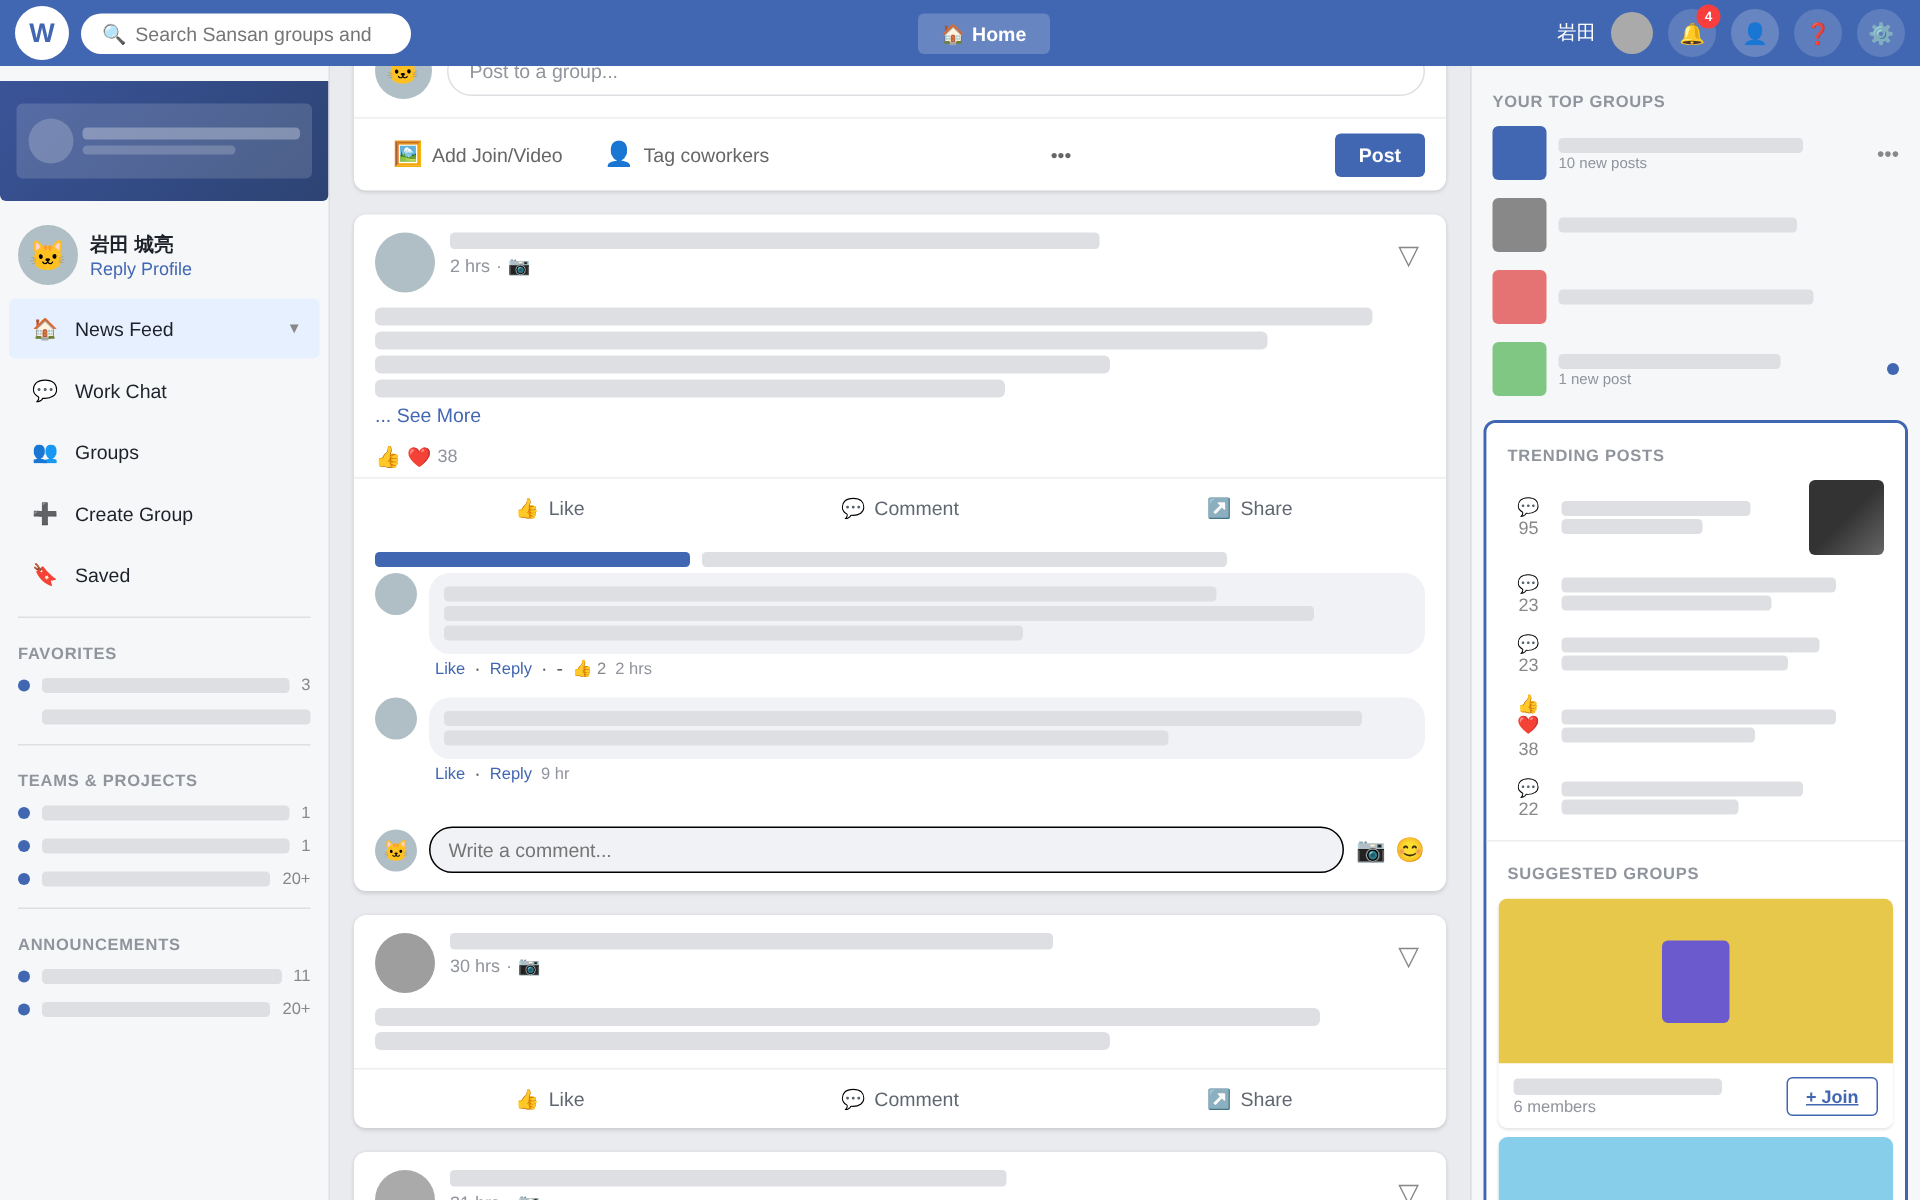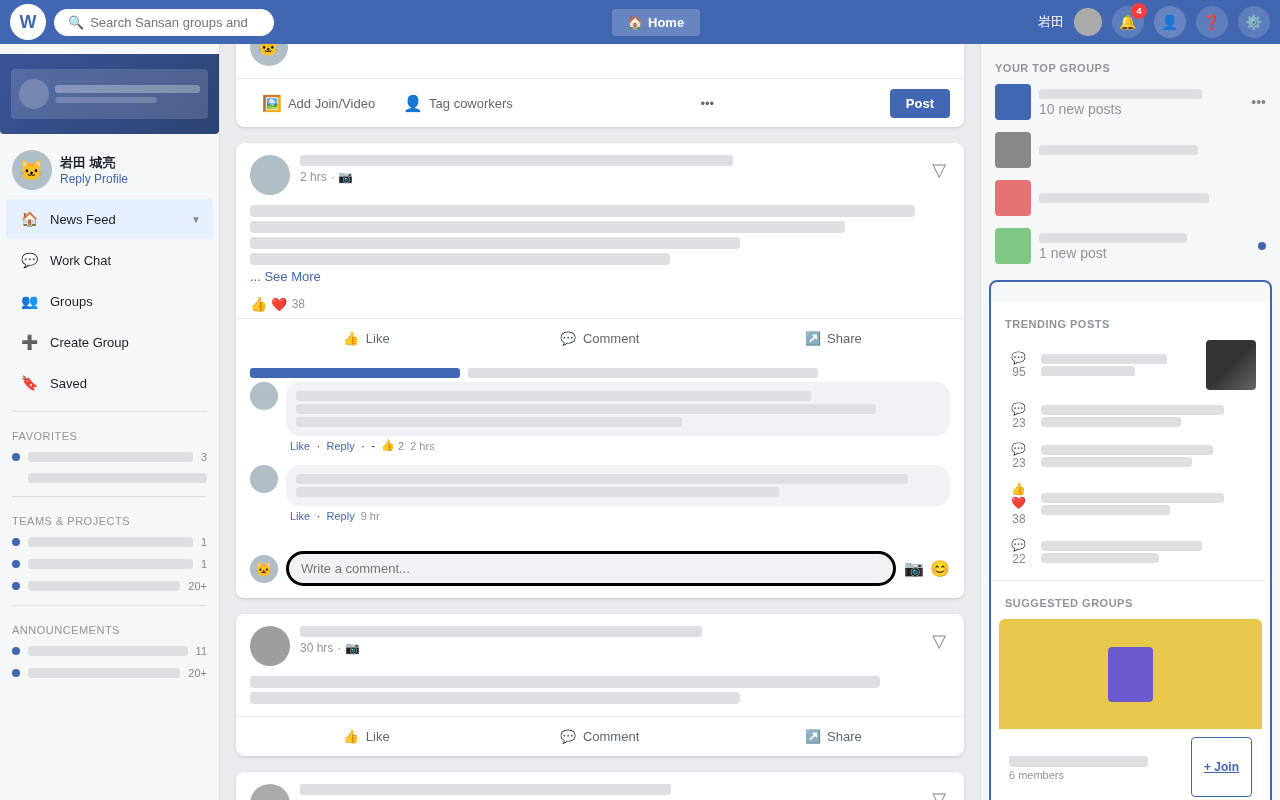--- a/index.html
+++ b/index.html
@@ -76,21 +76,21 @@
 
     .sidebar-nav-item {
       display: flex; align-items: center; gap: 8px;
       padding: 8px 12px; cursor: pointer; border-radius: 4px; margin: 1px 6px;
     }
     .sidebar-nav-item.active { background: #e7f0ff; }
     .sidebar-nav-icon { width: 24px; height: 24px; display: flex; align-items: center; justify-content: center; font-size: 14px; }
     .sidebar-nav-label { font-size: 13px; font-weight: 500; flex: 1; }
     .sidebar-nav-arrow { font-size: 10px; color: #888; }
 
-    .sidebar-section { padding: 10px 12px 4px; font-size: 11px; font-weight: normal; color: #90949c; text-transform: uppercase; letter-spacing: 0.5px; }
+    .sidebar-section { padding: 10px 12px 4px; font-size: 11px; font-weight: bold; color: #90949c; text-transform: uppercase; letter-spacing: 0.5px; }
 
     .sidebar-fav-item {
       display: flex; align-items: center; gap: 8px;
       padding: 5px 12px; cursor: pointer;
     }
     .sidebar-fav-dot { width: 8px; height: 8px; border-radius: 50%; background: #4267b2; flex-shrink: 0; }
     .sidebar-fav-count { font-size: 11px; color: #888; }
 
     .sidebar-divider { height: 1px; background: #dddfe2; margin: 8px 12px; }
 
@@ -175,21 +175,21 @@
     .comment-avatar { width: 28px; height: 28px; border-radius: 50%; flex-shrink: 0; }
     .comment-bubble { background: #f0f2f5; border-radius: 14px; padding: 6px 10px; flex: 1; }
     .comment-blurred { height: 10px; background: #dddfe2; border-radius: 3px; margin: 3px 0; }
     .comment-meta { display: flex; gap: 6px; align-items: center; padding: 2px 4px; }
     .comment-meta-link { color: #4267b2; font-size: 11px; cursor: pointer; }
     .comment-meta-time { color: #90949c; font-size: 11px; }
     .comment-reactions { display: flex; align-items: center; gap: 3px; font-size: 11px; color: #888; }
     .reaction-emoji { font-size: 13px; }
 
     .write-comment { display: flex; gap: 8px; align-items: center; padding: 4px 14px 12px; }
-    .write-comment-input { flex: 1; border: 3px solid #000000; border-radius: 20px; padding: 7px 12px; font-size: 13px; color: #90949c; background: #f0f2f5; }
+    .write-comment-input { flex: 1; border: 1px solid #000000; border-radius: 20px; padding: 7px 12px; font-size: 13px; color: #90949c; background: #f0f2f5; }
     .write-comment-icons { display: flex; gap: 6px; color: #888; font-size: 16px; }
 
     .like-row { display: flex; align-items: center; gap: 4px; padding: 4px 14px 6px; }
     .like-emoji { font-size: 14px; }
     .like-count { font-size: 12px; color: #90949c; }
 
     
     .right-sidebar {
       width: 300px;
       flex-shrink: 0;
@@ -223,29 +223,29 @@
       background: #e8c84a;
       display: flex; align-items: center; justify-content: center;
     }
     .suggested-group-img-dark { width: 45px; height: 55px; background: #6a5acd; border-radius: 4px; }
     .suggested-group-info { display: flex; align-items: center; padding: 8px 10px; gap: 8px; background: #fff; }
     .suggested-group-meta { flex: 1; }
     .suggested-group-name-blurred { height: 11px; background: #dddfe2; border-radius: 3px; margin: 2px 0; width: 80%; }
     .suggested-group-members { font-size: 11px; color: #90949c; }
     .join-btn {
       background: #fff; border: 1px solid #4267b2; color: #4267b2;
-      border-radius: 4px; padding: 22px 12px; font-size: 12px; font-weight: bold; cursor: pointer; text-decoration: underline;
+      border-radius: 4px; padding: 5px 12px; font-size: 12px; font-weight: bold; cursor: pointer; text-decoration: underline;
     }
 
     
     .top-group-item { display: flex; align-items: center; gap: 8px; padding: 6px 14px; cursor: pointer; }
     .top-group-thumb { width: 36px; height: 36px; background: #888; border-radius: 4px; flex-shrink: 0; overflow: hidden; }
     .top-group-info { flex: 1; }
     .top-group-name-blurred { height: 10px; background: #dddfe2; border-radius: 3px; margin: 2px 0; }
-    .top-group-sub { font-size: 14px; color: #90949c; }
+    .top-group-sub { font-size: 10px; color: #90949c; }
     .top-group-more { color: #888; font-size: 14px; }
     .blue-dot { width: 8px; height: 8px; border-radius: 50%; background: #4267b2; }
   </style>
 </head>
 <body>
 
 <nav class="topnav">
   <div class="topnav-logo">W</div>
   <div class="topnav-search">
     <span>🔍</span>
@@ -360,20 +360,21 @@
     <div style="height:10px;background:#dddfe2;border-radius:3px;flex:1;"></div>
     <span class="sidebar-fav-count">20+</span>
   </div>
 </aside>
 
 <main class="main-feed">
 
   <div class="post-box">
     <div class="post-input-row">
       <div class="post-avatar" style="background:#b0bec5;display:flex;align-items:center;justify-content:center;font-size:18px;">🐱</div>
+      <div class="post-input-fake">Post to a group...</div>
     </div>
     <div class="post-actions-row">
       <div class="post-action-btn">
         <span class="post-action-icon">🖼️</span>
         <span>Add Join/Video</span>
       </div>
       <div class="post-action-btn">
         <span class="post-action-icon">👤</span>
         <span>Tag coworkers</span>
       </div>
@@ -557,21 +558,21 @@
     <div class="top-group-thumb" style="background:#81c784;"></div>
     <div class="top-group-info">
       <div class="top-group-name-blurred" style="width:70%;"></div>
       <div class="top-group-sub">1 new post</div>
     </div>
     <div class="blue-dot"></div>
   </div>
 
   <div class="right-sidebar-border-box">
 
-    <div style="background:#fff; padding: 8px 0; margin-top: 20px;">
+    <div style="background:#fff; padding: 8px 0;">
       <div class="right-section-title">TRENDING POSTS</div>
 
       <div class="trending-item">
         <div class="trending-count">
           <span style="font-size:12px;">💬</span><br>
           <span>95</span>
         </div>
         <div class="trending-text">
           <div class="trending-blurred" style="width:80%;"></div>
           <div class="trending-blurred" style="width:60%;"></div>

